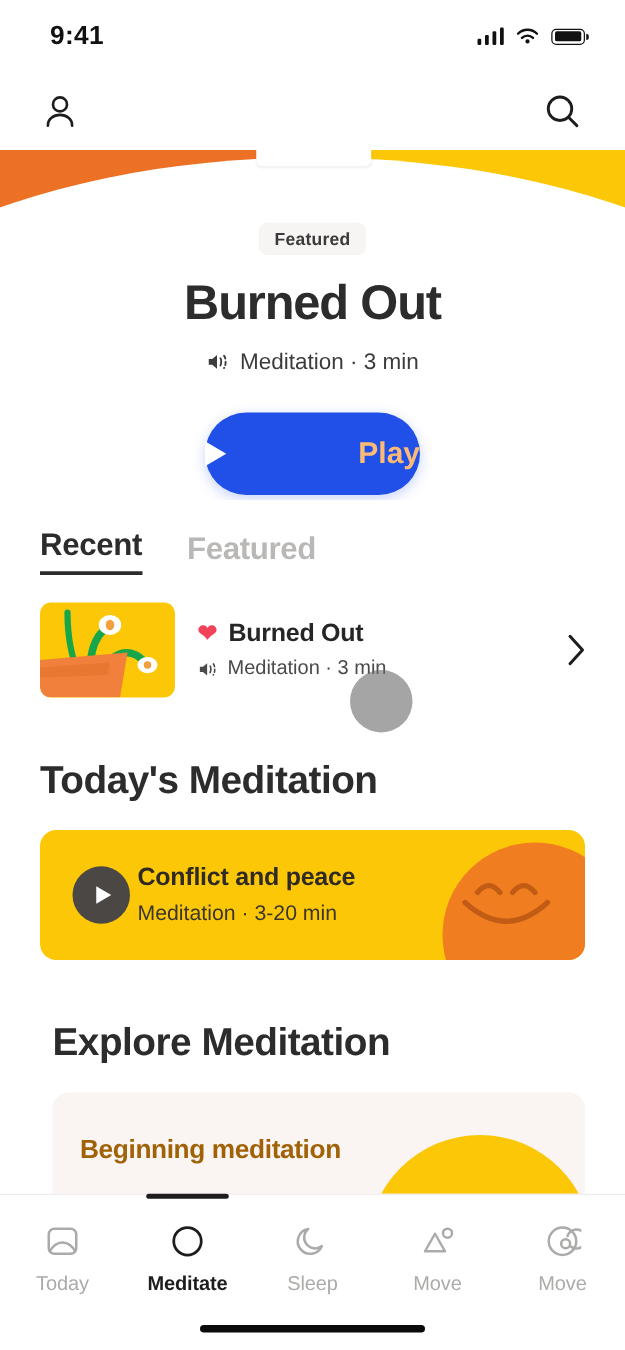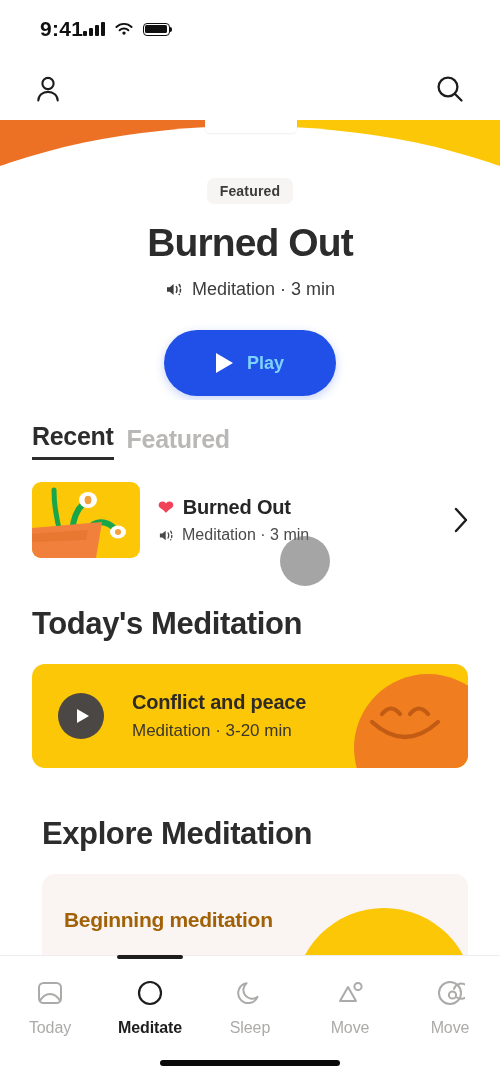--- a/index.html
+++ b/index.html
@@ -8,21 +8,21 @@
     font-family: "Liberation Sans", sans-serif;
     background:#ffffff;
     color:#2f2f2f;
     overflow:hidden;
     position:relative;
   }
 
   
   .statusbar {
     height:58px; display:flex; align-items:center;
-    padding:0 32px 0 40px;
+    justify-content:space-between; padding:0 32px 0 40px;
     position:relative; z-index:40; background:#fff;
   }
   .sb-time { font-size:21px; font-weight:600; letter-spacing:.3px; color:#111; }
   .sb-right { display:flex; align-items:center; gap:9px; }
   .sb-cell { display:flex; align-items:flex-end; gap:2.5px; height:14px; }
   .sb-cell i { width:3.5px; background:#111; border-radius:1px; display:block; }
   .sb-cell i:nth-child(1){height:5px;}
   .sb-cell i:nth-child(2){height:8px;}
   .sb-cell i:nth-child(3){height:11px;}
   .sb-cell i:nth-child(4){height:14px;}
@@ -69,32 +69,32 @@
   .hero-title {
     font-size:39px; font-weight:700; color:#2c2c2c;
     letter-spacing:-.9px; margin-top:17px;
   }
   .hero-meta {
     margin-top:14px; font-size:18px; color:#3c3c3c;
     display:flex; align-items:center; justify-content:center; gap:8px;
   }
   .play-btn {
     margin:30px auto 0; width:172px; height:66px; border-radius:34px;
-    background:#2150E9; color:#7dd3fc; border:none; cursor:pointer;
-    display:flex; align-items:center; justify-content:center; gap:14px;
-    font-size:18px; font-weight:700; font-family:inherit;
+    background:#2150E9; color:#fdba74; border:none; cursor:pointer;
+    display:flex; align-items:center; justify-content:space-between; gap:14px;
+    font-size:24px; font-weight:700; font-family:inherit;
     box-shadow:0 3px 10px rgba(33,80,233,.25);
   }
   .play-tri {
     width:0; height:0; border-left:17px solid #fff;
     border-top:10.5px solid transparent; border-bottom:10.5px solid transparent;
   }
 
   
-  .seg { display:flex; gap:13px; padding:0 32px; margin-top:22px; align-items:flex-end; }
+  .seg { display:flex; gap:36px; padding:0 32px; margin-top:22px; align-items:flex-end; }
   .seg-item { font-size:25px; font-weight:700; color:#B9B8B6; cursor:pointer; padding-bottom:6px; letter-spacing:-.3px; }
   .seg-item.active { color:#2c2c2c; border-bottom:3px solid #2c2c2c; }
 
   
   .recent-row {
     display:flex; align-items:center; gap:18px;
     padding:0 30px 0 32px; margin-top:22px; cursor:pointer;
   }
   .thumb {
     width:108px; height:76px; border-radius:9px; background:#FBC707;
@@ -126,21 +126,21 @@
   }
   .today-play {
     width:46px; height:46px; border-radius:50%; background:#4A4745;
     margin-left:26px; display:flex; align-items:center; justify-content:center; flex:none;
   }
   .today-play i {
     width:0; height:0; border-left:12px solid #fff;
     border-top:7.5px solid transparent; border-bottom:7.5px solid transparent;
     margin-left:3px;
   }
-  .today-text { margin-left:28px; position:relative; z-index:2; }
+  .today-text { margin-left:6px; position:relative; z-index:2; }
   .today-name { font-size:20px; font-weight:700; color:#2f2b24; letter-spacing:-.2px; }
   .today-meta { font-size:17px; color:#3c372e; margin-top:7px; }
   .blob {
     position:absolute; right:-34px; top:10px; width:148px; height:148px;
     border-radius:50%; background:#F07E20; z-index:1;
   }
 
   
   .explore-card {
     margin:22px 32px 0; height:110px; background:#FAF4F2;

